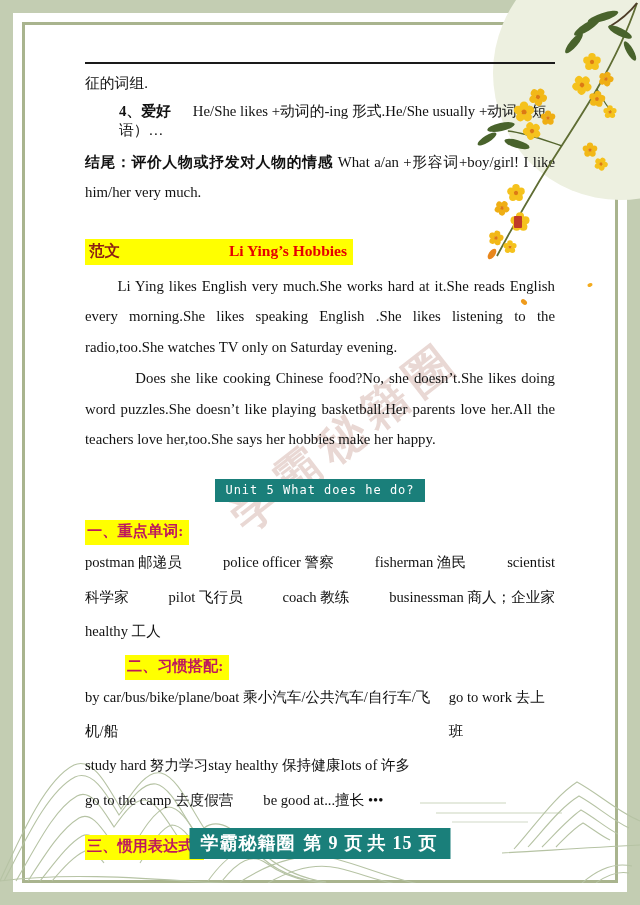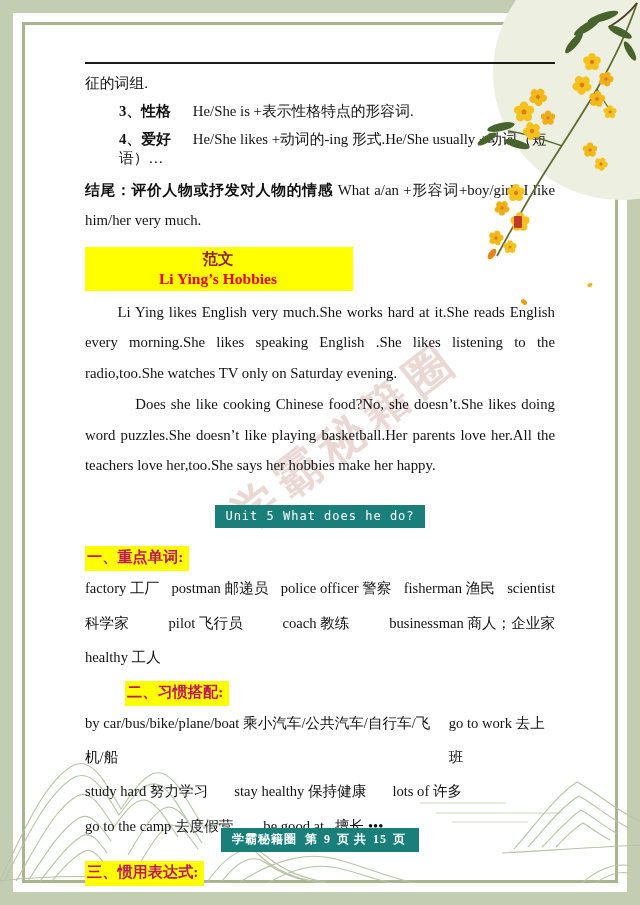--- a/index.html
+++ b/index.html
@@ -13,38 +13,38 @@
   .watermark{position:absolute;left:205px;top:398px;width:300px;z-index:3;
              font-size:46px;font-weight:bold;letter-spacing:9px;color:rgba(196,152,142,0.38);
              transform:rotate(-38deg);white-space:nowrap;}
   .content{position:absolute;left:85px;top:50px;width:470px;z-index:4;}
   .top-rule{border:0;border-top:2px solid #1a1a1a;margin:12px 0 0 0;}
   .frag{margin:10px 0 0 0;font-size:14.8px;}
   .item{margin:9px 0 0 34px;font-size:14.8px;}
   .item b{margin-right:22px;}
   .ending{margin:7px 0 0 0;font-size:14.8px;line-height:2.05;text-align:justify;}
   .essay-head{display:flex;justify-content:space-between;align-items:center;width:258px;
-              background:#ffff00;padding:2px 6px 3px 4px;margin-top:11px;flex-direction:column;}
+              background:#ffff00;padding:2px 6px 3px 4px;margin-top:31px;}
   .fanwen{color:#8c1f14;font-weight:bold;font-size:15.5px;}
   .essay-title{color:#e60000;font-weight:bold;font-size:15.5px;}
   .essay{margin:6px 0 0 0;font-size:14.8px;line-height:2.08;text-align:justify;}
   .essay.p1{text-indent:2.2em;}
   .essay.p2{text-indent:3.4em;margin-top:0;}
   .unit-bar{width:fit-content;margin:24px auto 0 auto;background:#1a7f7a;color:#fff;
             font-family:"DejaVu Sans Mono",monospace;font-size:12px;letter-spacing:1px;
             padding:4px 10px 5px 10px;}
   .sec-head{display:inline-block;background:#ffff00;color:#be185d;font-weight:bold;
             font-size:15.2px;padding:1px 6px 3px 2px;margin-top:18px;}
   .sec-head.tight{margin-top:6px;margin-left:40px;}
   .row{display:flex;font-size:14.6px;line-height:2.3;margin-top:1px;}
   .row.between{justify-content:space-between;}
-  .row.g26{gap:26px;font-family:Liberation Serif, serif;}
+  .row.g26{font-family:Liberation Serif, serif;}
   .row.g30{gap:30px;}
   .footer-bar{position:absolute;left:50%;top:828px;transform:translateX(-50%);z-index:5;
-              background:#1a7f7a;color:#ffffff;font-weight:bold;font-size:12px;
+              background:#1a7f7a;color:#ffffff;font-weight:bold;font-size:18px;
               padding:3px 11px 4px 11px;white-space:nowrap;letter-spacing:1px;}
   .footer-bar .num{font-weight:bold;margin:0 4px;}
   .footer-bar .brand{margin-right:6px;}
   .footer-bar .seg{margin:0 2px;}
   .flowers{position:absolute;left:440px;top:0;width:200px;height:330px;z-index:6;pointer-events:none;}
 </style>
 </head>
 <body>
 
 <div class="canvas">
@@ -78,36 +78,34 @@
       <path d="M582,148 C598,134 614,127 632,131"></path>
       <path d="M596,148 C607,140 618,136 629,138"></path>
     </g>
   </svg>
 
   <div class="watermark">学霸秘籍圈</div>
 
   <div class="content">
     <hr class="top-rule">
     <p class="frag">征的词组.</p>
-    <p class="item"><b>3、性格</b><span>He/She is +表示性格特点的形容词.</span></p>
     <p class="item"><b>4、爱好</b><span>He/She likes +动词的-ing 形式.He/She usually +动词（短语）…</span></p>
     <p class="ending"><b>结尾：评价人物或抒发对人物的情感</b><span> What a/an +形容词+boy/girl! I like him/her very much.</span></p>
 
     <div class="essay-head">
       <span class="fanwen">范文</span>
       <span class="essay-title">Li Ying’s Hobbies</span>
     </div>
     <p class="essay p1">Li Ying likes English very much.She works hard at it.She reads English every morning.She likes speaking English .She likes listening to the radio,too.She watches TV only on Saturday evening.</p>
     <p class="essay p2">Does she like cooking Chinese food?No, she doesn’t.She likes doing word puzzles.She doesn’t like playing basketball.Her parents love her.All the teachers love her,too.She says her hobbies make her happy.</p>
 
     <div class="unit-bar">Unit 5 What does he do?</div>
 
     <div><span class="sec-head">一、重点单词:</span></div>
     <div class="row between">
-      <span>factory 工厂</span>
       <span>postman 邮递员</span>
       <span>police officer 警察</span>
       <span>fisherman 渔民</span>
       <span>scientist</span>
     </div>
     <div class="row between">
       <span>科学家</span>
       <span>pilot 飞行员</span>
       <span>coach 教练</span>
       <span>businessman 商人；企业家</span>

